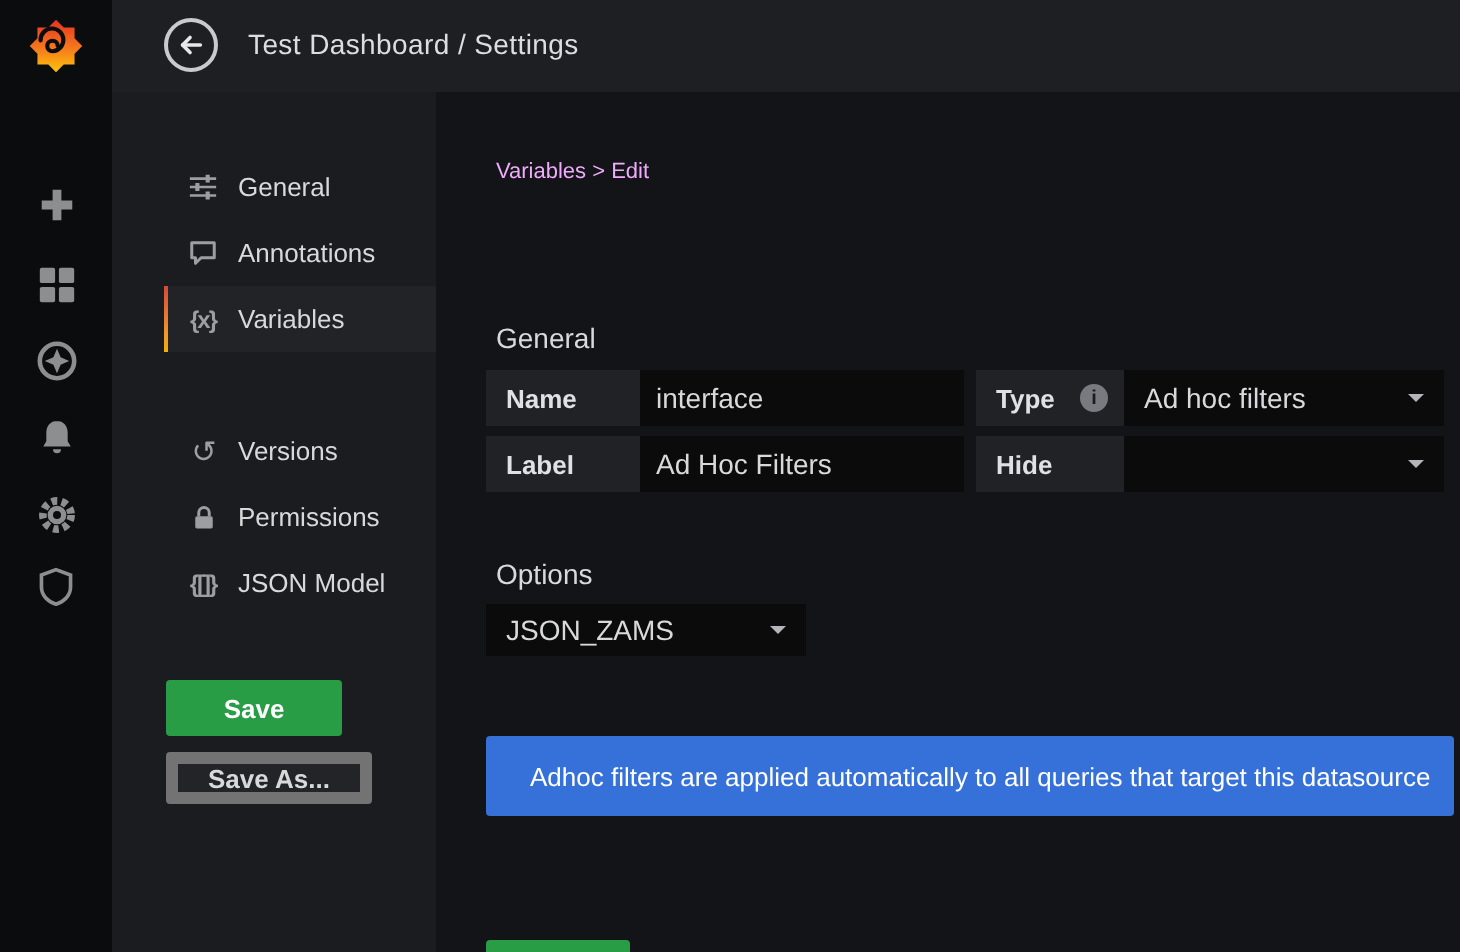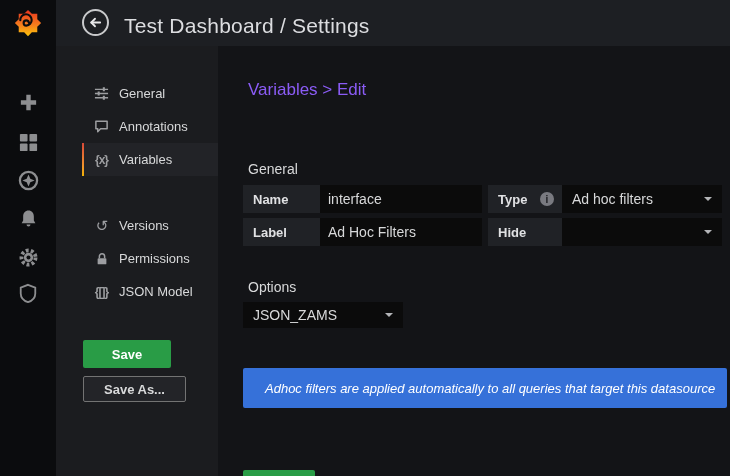--- a/index.html
+++ b/index.html
@@ -25,21 +25,21 @@
   .topbar {
     position:absolute; left:56px; top:0; width:674px; height:46px;
     background:#1d1f23;
   }
   .back-btn {
     position:absolute; left:26px; top:9px; width:27px; height:27px;
     border:2px solid #c9cacc; border-radius:50%;
     display:flex; align-items:center; justify-content:center; cursor:pointer;
   }
   .topbar-title {
-    position:absolute; left:68px; top:14px; font-size:21px; color:#dcdde0;
+    position:absolute; left:68px; top:14px; font-size:14px; color:#dcdde0;
     letter-spacing:.2px; cursor:pointer;
   }
 
   
   .sidebar {
     position:absolute; left:56px; top:46px; width:162px; height:430px;
     background:#1b1c1f;
   }
   .nav-item {
     position:absolute; left:26px; width:136px; height:33px;
@@ -56,25 +56,25 @@
     border-image:linear-gradient(180deg,#d64539 0%, #f2952c 70%, #f0b400 100%) 1;
     padding-left:9px;
   }
   .glyph-icon { font-style:normal; letter-spacing:-1px; white-space:nowrap; }
   .btn {
     position:absolute; border-radius:2px; border:none; cursor:pointer;
     font-family:"Liberation Sans", sans-serif; font-size:13px; font-weight:bold;
     color:#fff; display:flex; align-items:center; justify-content:center;
   }
   .btn-save   { left:27px; top:294px; width:88px;  height:28px; background:#299c46; }
-  .btn-saveas { left:27px; top:330px; width:103px; height:26px; background:#232428; border:1px solid #737373; color:#d8d9da; }
+  .btn-saveas { left:27px; top:330px; width:103px; height:26px; background:#232428; border:6px solid #737373; color:#d8d9da; }
 
   
   .main { position:absolute; left:218px; top:46px; width:512px; height:430px; background:#131417; }
-  .page-title { position:absolute; left:30px; top:34px; font-size:17px; font-weight:500; color:#8b5cf6; }
+  .page-title { position:absolute; left:30px; top:34px; font-size:11px; font-weight:500; color:#f0abfc; }
   .section-heading { position:absolute; left:30px; font-size:14px; font-weight:500; color:#d8d9da; }
   .h-general { top:115px; }
   .h-options { top:233px; }
 
   .form-row { position:absolute; display:flex; height:28px; }
   .row-name  { left:25px;  top:139px; }
   .row-type  { left:270px; top:139px; }
   .row-label { left:25px;  top:172px; }
   .row-hide  { left:270px; top:172px; }
   .row-ds    { left:25px;  top:256px; height:26px; }
@@ -103,21 +103,21 @@
   }
   .info-icon {
     position:absolute; right:8px; top:50%; transform:translateY(-50%);
     width:14px; height:14px; border-radius:50%; background:#797a80;
     color:#1b1c1f; font-size:10px; font-weight:bold; font-style:normal;
     display:flex; align-items:center; justify-content:center; cursor:pointer;
   }
   .info-banner {
     position:absolute; left:25px; top:322px; width:484px; height:40px;
     background:#3671d9; border-radius:2px; color:#fff; font-size:13px;
-    display:flex; align-items:center; padding-left:22px;font-style:italic;
+    display:flex; align-items:center; padding-left:22px;
   }
   .btn-update { left:25px; top:396px; width:72px; height:26px; background:#299c46; position:absolute;margin-top:28px; }
 </style>
 </head>
 <body>
 
 <div id="screen">
 
   <div class="topbar">
     <div class="back-btn">

